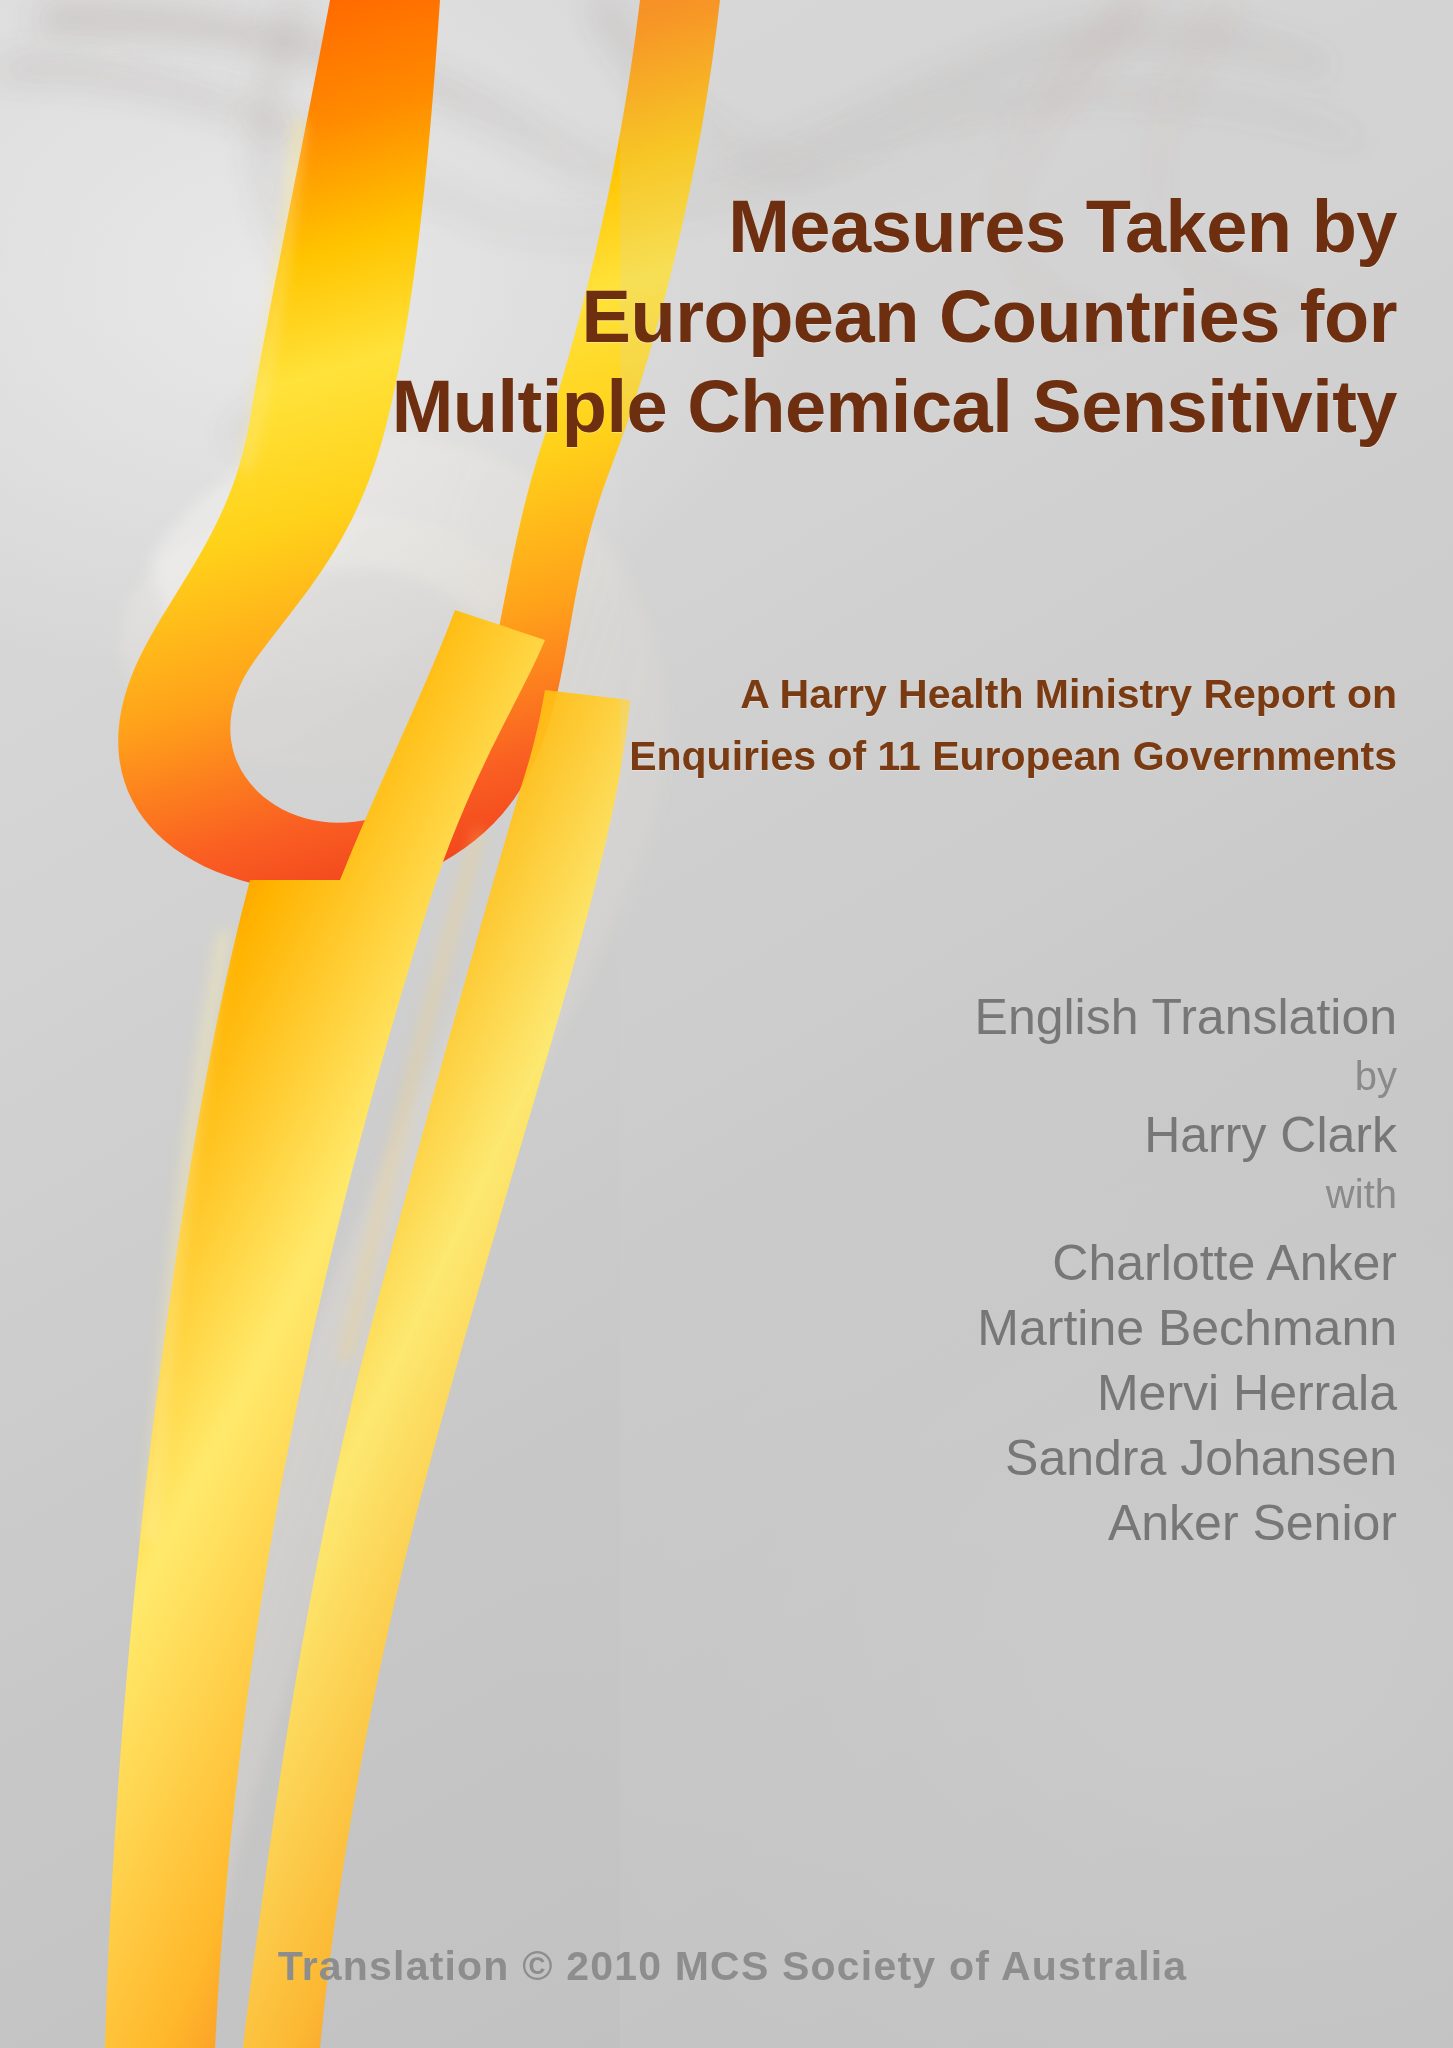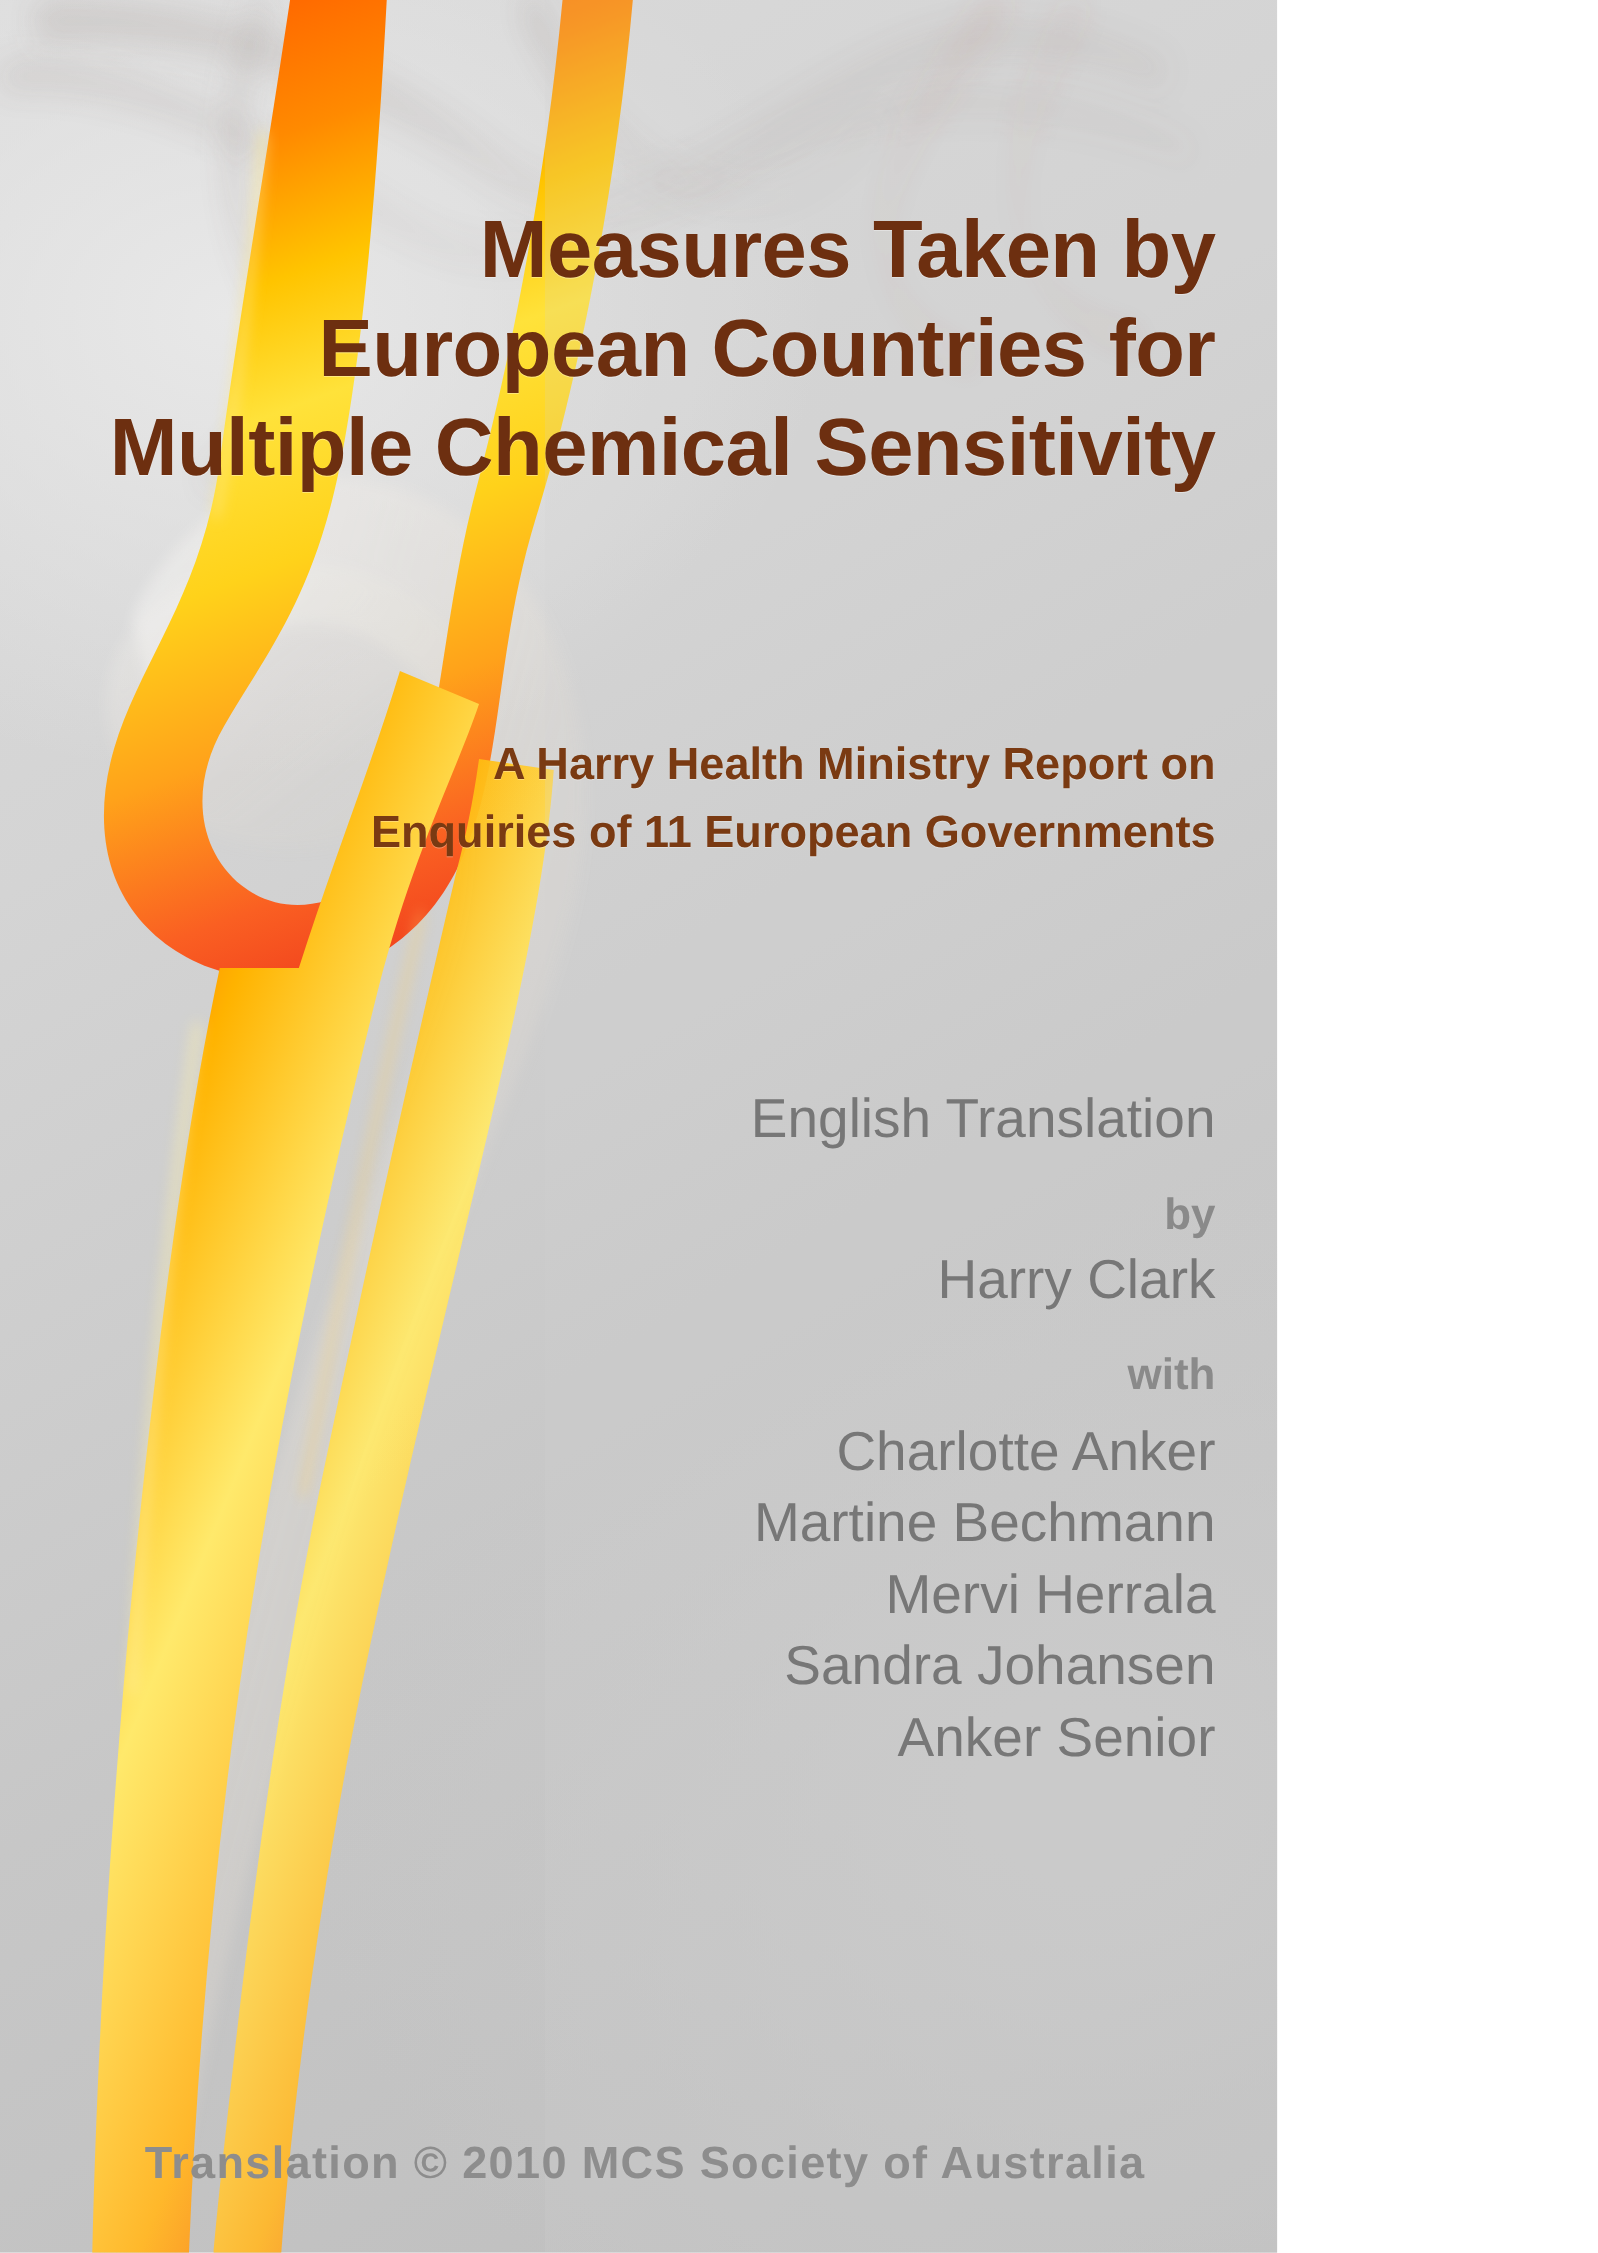--- a/index.html
+++ b/index.html
@@ -5,21 +5,21 @@
   html, body {
     margin: 0;
     padding: 0;
     background: #ffffff;
   }
   body {
     font-family: "Liberation Sans", sans-serif;
   }
   .cover {
     position: relative;
-    width: 1161px;
+    width: 1453px;
     height: 2048px;
     overflow: hidden;
     background:
       radial-gradient(ellipse 900px 700px at 18% 14%, #e8e8e8 0%, rgba(232,232,232,0) 60%),
       radial-gradient(ellipse 1100px 900px at 85% 80%, #c9c9c9 0%, rgba(201,201,201,0) 65%),
       linear-gradient(150deg, #dcdcdc 0%, #d4d4d4 30%, #c7c7c7 62%, #bdbdbd 100%);
   }
 
   
   .art {
@@ -76,25 +76,24 @@
     display: block;
     font-size: 50px;
     font-weight: normal;
     line-height: 1.30;
     color: #777777;
     white-space: nowrap;
   }
   .credits .small {
     display: block;
     font-size: 40px;
-    font-weight: bold;
+    font-weight: normal;
     line-height: 1.32;
     color: #8a8a8a;
     white-space: nowrap;
-    margin-top: 28px;
   }
   .credits .gap-top { margin-top: 10px; }
 
   .footer {
     position: absolute;
     bottom: 58px;
     left: 0;
     right: 0;
     text-align: center;
     color: #8d8d8d;

